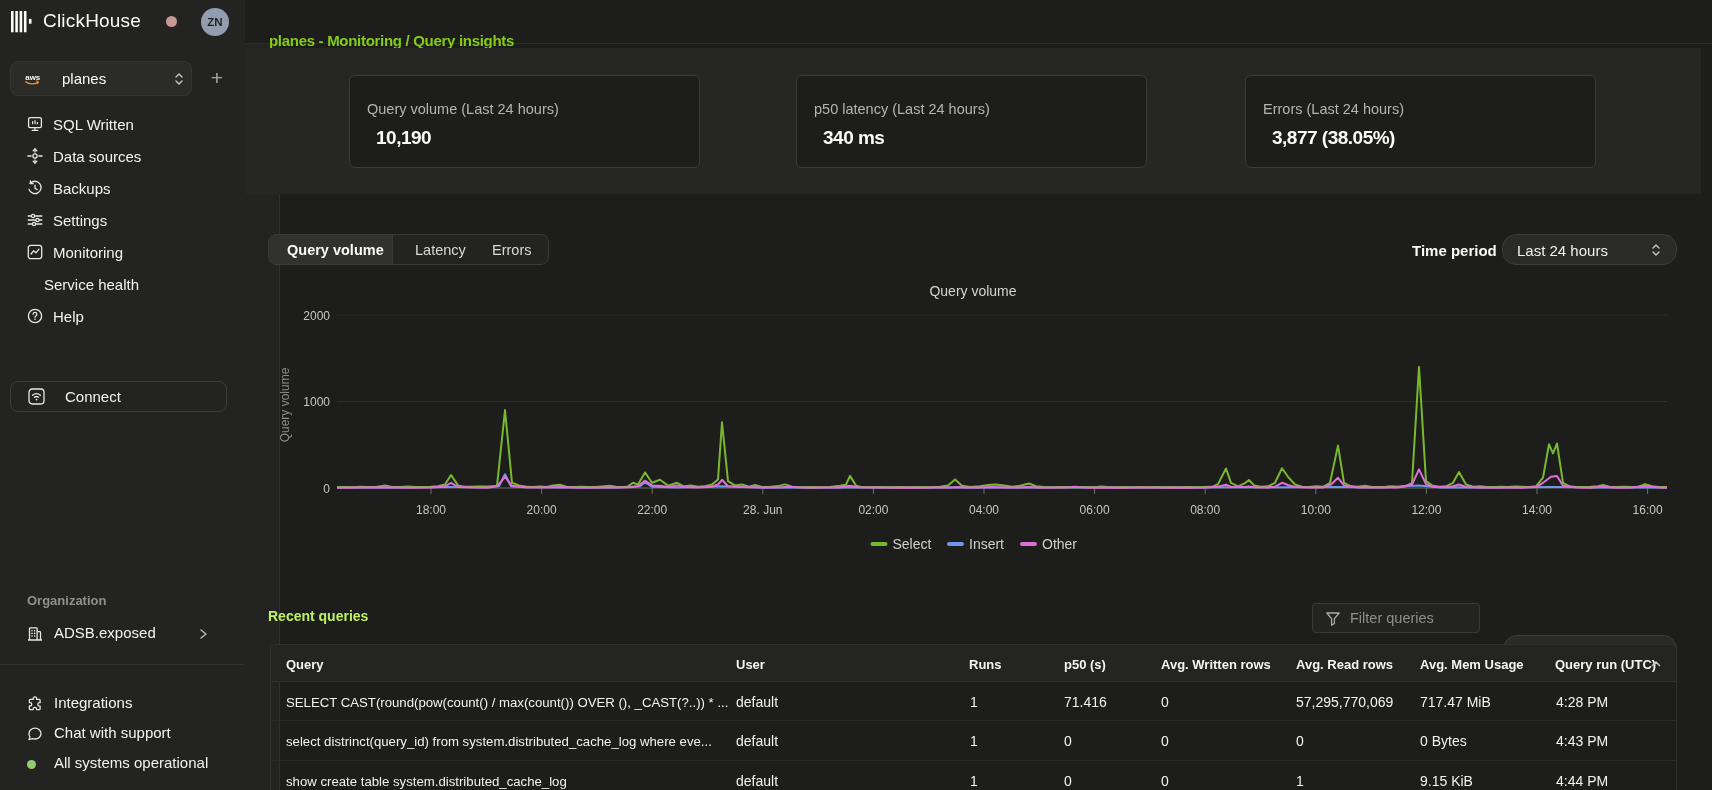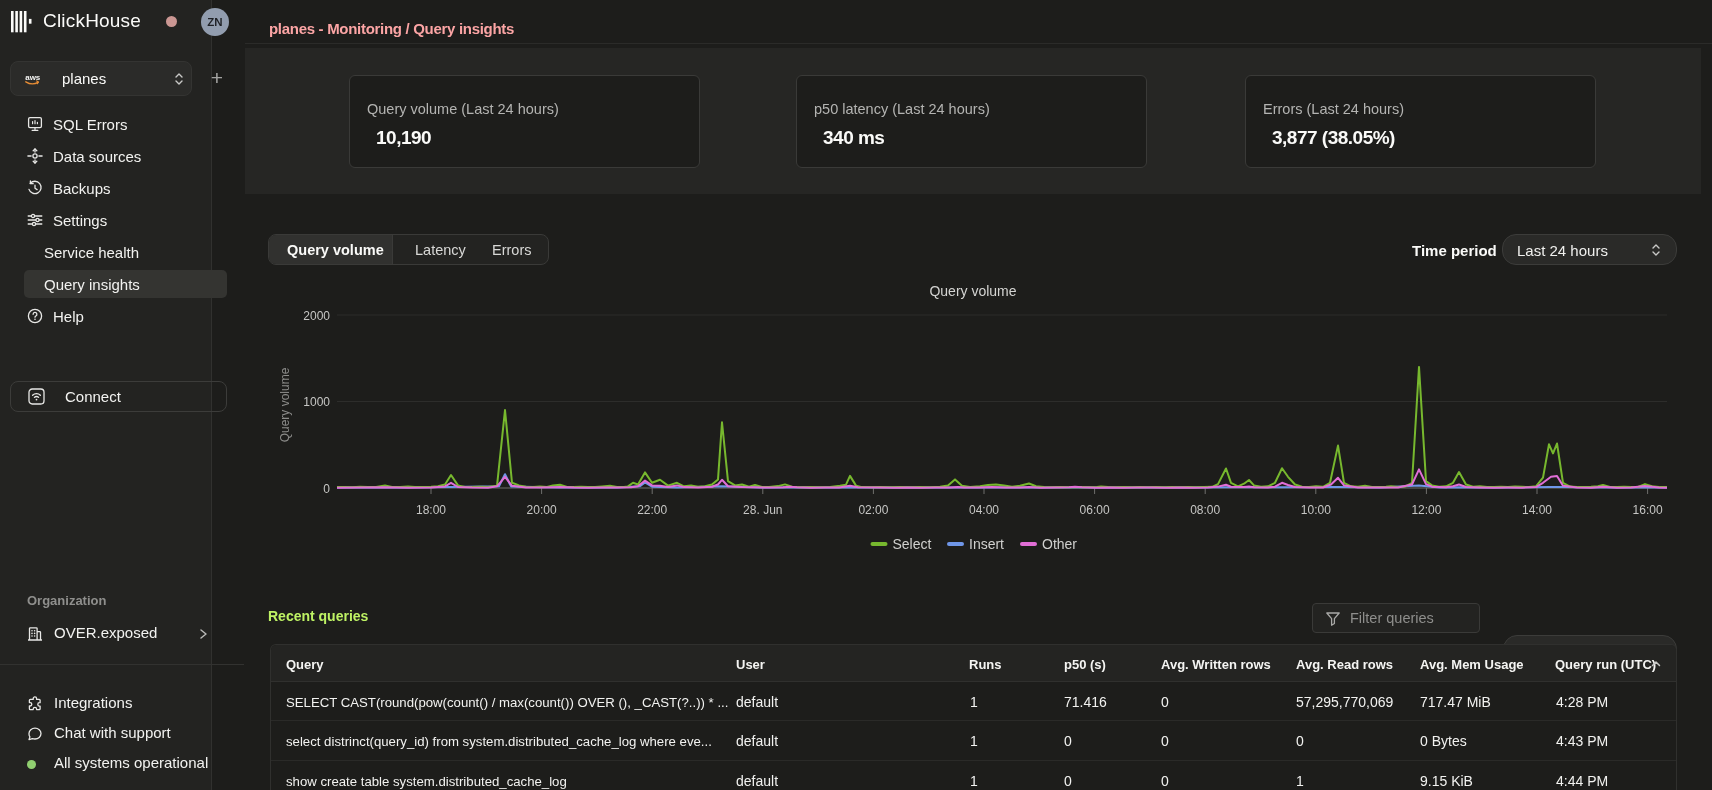--- a/index.html
+++ b/index.html
@@ -2,21 +2,21 @@
 <html><head>
 <meta charset="utf-8">
 <style>
 * { margin:0; padding:0; box-sizing:border-box; }
 html,body { width:1712px; height:790px; overflow:hidden; background:#1d1d1b;
   font-family:"Liberation Sans", sans-serif; }
 .abs { position:absolute; }
 #page { position:relative; width:1712px; height:790px; background:#1d1d1b; }
 
 
-#sidebar { position:absolute; left:0; top:0; width:212px; height:790px;
+#sidebar { position:absolute; left:0; top:0; width:280px; height:790px;
   background:#232321; border-right:1px solid #31312f; }
 .logo-text { position:absolute; left:43px; top:10px; font-size:19px; font-weight:500;
   color:#fbfbf9; letter-spacing:0.2px; }
 .pinkdot { position:absolute; left:166px; top:16px; width:11px; height:11px;
   border-radius:50%; background:#cb9793; }
 .avatar { position:absolute; left:201px; top:8px; width:28px; height:28px; border-radius:50%;
   background:#929daf; color:#1f2126; font-size:11.5px; font-weight:700;
   display:flex; align-items:center; justify-content:center; }
 .svc { position:absolute; left:10px; top:61px; width:182px; height:35px;
   background:#2b2b29; border:1px solid #343432; border-radius:8px; }
@@ -37,22 +37,22 @@
 .org-item { position:absolute; left:0; top:619px; width:244px; height:30px; }
 .side-div { position:absolute; left:0; top:664px; width:244px; height:1px; background:#323230; }
 .foot-item { position:relative; height:30px; }
 #footnav { position:absolute; left:0; top:689px; width:244px; }
 .greendot { position:absolute; left:27px; top:11px; width:9px; height:9px; border-radius:50%;
   background:#90cf70; }
 
 
 #topbar { position:absolute; left:245px; top:0; width:1467px; height:44px;
   background:#1d1d1b; border-bottom:1px solid #2b2b29; }
-#topbar .title { position:absolute; left:24px; top:20px; font-size:15px; font-weight:700;
-  color:#fca5a5; letter-spacing:-0.3px; }
+#topbar .title { position:absolute; left:24px; top:32px; font-size:15px; font-weight:700;
+  color:#84cc16; letter-spacing:-0.3px; }
 #band { position:absolute; left:245px; top:48px; width:1456px; height:146px; background:#262624; }
 .card { position:absolute; top:27px; width:351px; height:93px; background:#1d1d1b;
   border:1px solid #3a3a38; border-radius:6px; }
 .card .clabel { position:absolute; left:17px; top:25px; font-size:14.5px; color:#b4b4b2; }
 .card .cvalue { position:absolute; left:17px; top:51px; font-size:19px; font-weight:700;
   color:#fafaf8; letter-spacing:-0.5px;margin-left:9px; }
 
 
 #tabs { position:absolute; left:268px; top:234px; height:31px; width:281px;
   border:1px solid #3a3a38; border-radius:8px; background:#232321; }
@@ -122,21 +122,21 @@
 
     <div class="nav">
       <div class="nav-item">
         <svg class="ic" viewBox="0 0 16 16" fill="none" stroke="#e8e8e6" stroke-width="1.3" stroke-linecap="round" stroke-linejoin="round">
           <rect x="1.6" y="1.6" width="12.8" height="10" rx="1.4"></rect>
           <g stroke-width="1.2">
             <path d="M5.6,5.5 v2.2 M8,4.7 v3 M10.4,6.3 v1.4"></path>
           </g>
           <path d="M8,11.6 v1.6 M5.2,14.4 h5.6"></path>
         </svg>
-        <div class="lbl">SQL Errors</div>
+        <div class="lbl">SQL Written</div>
       </div>
       <div class="nav-item">
         <svg class="ic" viewBox="0 0 16 16" fill="none" stroke="#e8e8e6" stroke-width="1.3" stroke-linecap="round" stroke-linejoin="round">
           <circle cx="8" cy="8" r="2.1"></circle>
           <path d="M8,0.9 v3.2 M8,11.9 v3.2 M0.9,8 h3.2 M11.9,8 h3.2"></path>
           <path d="M8,0.9 l-1.8,1.8 M8,0.9 l1.8,1.8 M8,15.1 l-1.8,-1.8 M8,15.1 l1.8,-1.8"></path>
         </svg>
         <div class="lbl">Data sources</div>
       </div>
       <div class="nav-item">
@@ -150,25 +150,28 @@
       <div class="nav-item">
         <svg class="ic" viewBox="0 0 16 16" fill="none" stroke="#e8e8e6" stroke-width="1.3" stroke-linecap="round">
           <path d="M1.2,4 h13.6 M1.2,8 h13.6 M1.2,12 h13.6"></path>
           <circle cx="6" cy="4" r="1.6" fill="#232321"></circle>
           <circle cx="10.5" cy="8" r="1.6" fill="#232321"></circle>
           <circle cx="7" cy="12" r="1.6" fill="#232321"></circle>
         </svg>
         <div class="lbl">Settings</div>
       </div>
       <div class="nav-item">
+        <svg class="ic" viewBox="0 0 16 16" fill="none" stroke="#e8e8e6" stroke-width="1.3" stroke-linecap="round" stroke-linejoin="round">
+          <rect x="1.3" y="1.3" width="13.4" height="13.4" rx="2.4"></rect>
+          <path d="M4,10 l2.6,-3.2 l2.4,2 l3,-3.6"></path>
+        </svg>
+        <div class="lbl">Monitoring</div>
+      </div>
+      <div class="nav-item">
         <div class="lbl" style="left:44px">Service health</div>
-      </div>
-      <div class="nav-item">
-        <div class="nav-sel"></div>
-        <div class="lbl" style="left:44px">Query insights</div>
       </div>
       <div class="nav-item">
         <svg class="ic" viewBox="0 0 16 16" fill="none" stroke="#e8e8e6" stroke-width="1.3" stroke-linecap="round">
           <circle cx="8" cy="8" r="6.6"></circle>
           <path d="M6.1,6.3 a1.9,1.9 0 1 1 2.6,1.8 c-0.5,0.22 -0.7,0.5 -0.7,1.1" fill="none"></path>
           <circle cx="8" cy="11.3" r="0.8" fill="#e8e8e6" stroke="none"></circle>
         </svg>
         <div class="lbl">Help</div>
       </div>
     </div>
@@ -181,21 +184,21 @@
       </svg>
       <div class="lbl abs" style="left:54px;top:6px;font-size:15px;color:#f2f2f0">Connect</div>
     </div>
 
     <div class="org-label">Organization</div>
     <div class="org-item">
       <svg class="abs" style="left:27px;top:7px" width="16" height="16" viewBox="0 0 16 16" fill="none" stroke="#e8e8e6" stroke-width="1.3" stroke-linejoin="round">
         <path d="M2.5,14 V2.6 a0.8,0.8 0 0 1 0.8,-0.8 h6 a0.8,0.8 0 0 1 0.8,0.8 V14 M10.1,5.6 h2.6 a0.8,0.8 0 0 1 0.8,0.8 V14 M1,14 h14"></path>
         <path d="M5,4.8 h0.02 M7.6,4.8 h0.02 M5,7.4 h0.02 M7.6,7.4 h0.02 M5,10 h0.02 M7.6,10 h0.02" stroke-width="1.6" stroke-linecap="round"></path>
       </svg>
-      <div class="abs" style="left:54px;top:5px;font-size:15px;color:#f2f2f0">OVER.exposed</div>
+      <div class="abs" style="left:54px;top:5px;font-size:15px;color:#f2f2f0">ADSB.exposed</div>
       <svg class="abs" style="left:198px;top:8px" width="10" height="14" viewBox="0 0 10 14">
         <path d="M3,3 L8,7 L3,11" stroke="#b9b9b7" stroke-width="1.5" fill="none" stroke-linecap="round" stroke-linejoin="round"></path>
       </svg>
     </div>
     <div class="side-div"></div>
 
     <div id="footnav">
       <div class="foot-item">
         <svg class="abs" style="left:27px;top:7px" width="16" height="16" viewBox="0 0 16 16" fill="none" stroke="#e8e8e6" stroke-width="1.3" stroke-linejoin="round">
           <path d="M6.2,2.6 a1.7,1.7 0 0 1 3.4,0 v0.8 h2.6 a0.9,0.9 0 0 1 0.9,0.9 v2.4 h-0.6 a1.7,1.7 0 0 0 0,3.4 h0.6 v2.6 a0.9,0.9 0 0 1 -0.9,0.9 h-2.6 v-0.6 a1.7,1.7 0 0 0 -3.4,0 v0.6 H3.3 a0.9,0.9 0 0 1 -0.9,-0.9 V10 h0.7 a1.7,1.7 0 0 0 0,-3.4 h-0.7 V4.3 a0.9,0.9 0 0 1 0.9,-0.9 h2.9 z"></path>

